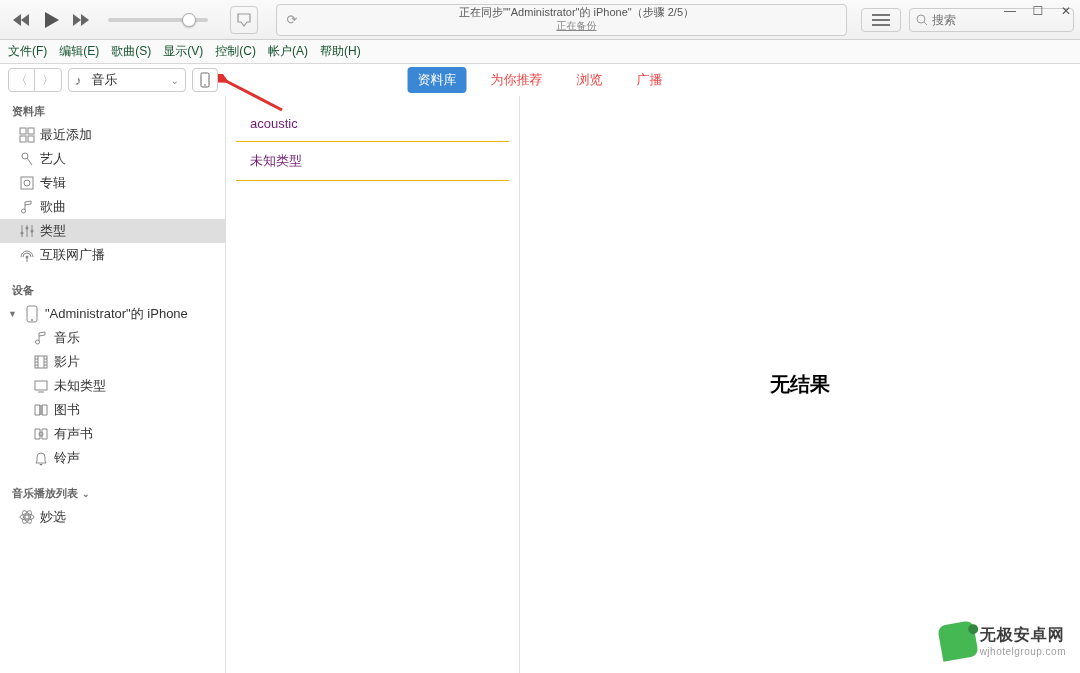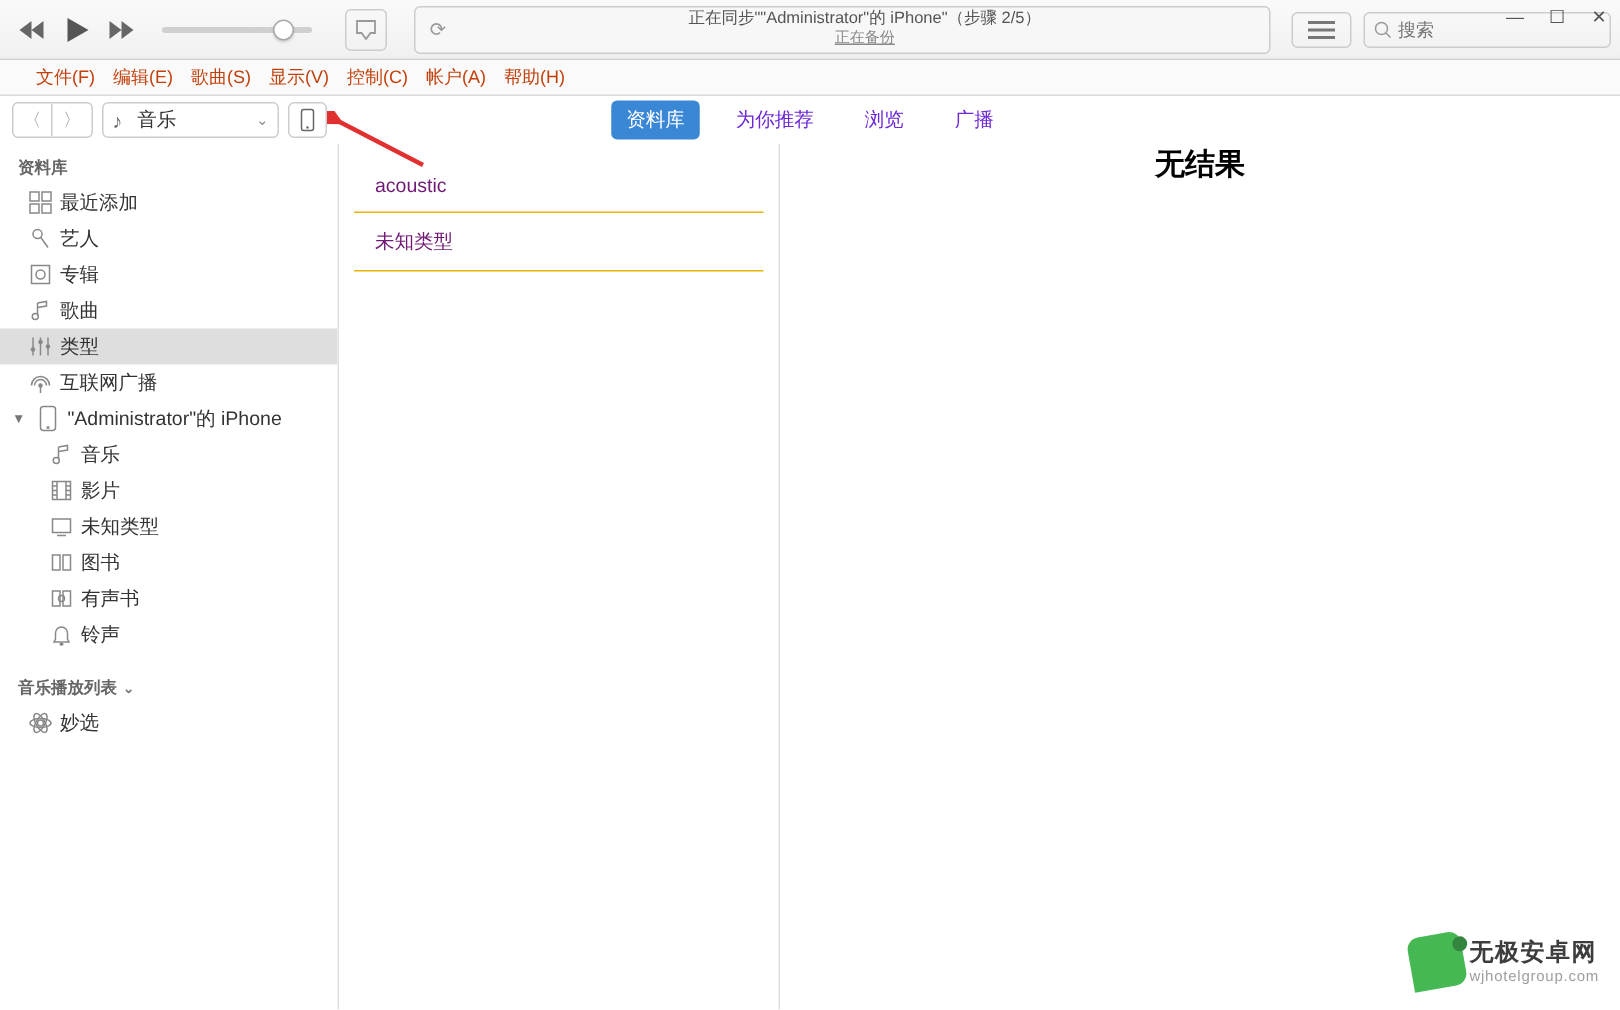--- a/index.html
+++ b/index.html
@@ -21,55 +21,55 @@
 
 .right-tools { display:flex; align-items:flex-end; gap:8px; padding:0 6px; }
 .list-btn { width:40px; height:24px; border:1px solid #ccc; border-radius:4px; display:flex; align-items:center; justify-content:center; color:#666; }
 .search-box { width:165px; height:24px; border:1px solid #ccc; border-radius:4px; display:flex; align-items:center; padding:0 6px; color:#888; font-size:12px; gap:4px; }
 .search-box input { border:none; outline:none; background:transparent; flex:1; font-size:12px; }
 
 .win-controls { position:absolute; right:0; top:0; display:flex; height:22px; z-index:10; }
 .win-btn { width:28px; height:22px; display:flex; align-items:center; justify-content:center; color:#555; font-size:12px; }
 
 
-.menu-bar { height:24px; border-bottom:1px solid #d8d8d8; display:flex; align-items:center; padding:0 24px; gap:12px; font-size:12px; color:#c2410c; background:#fafafa; }
+.menu-bar { height:24px; border-bottom:1px solid #d8d8d8; display:flex; align-items:center; padding:0 8px; gap:12px; font-size:12px; color:#14532d; background:#fafafa; }
 .menu-item { cursor:default; }
 
 
 .toolbar { height:32px; display:flex; align-items:center; padding:0 8px; gap:6px; background:#fff; position:relative; }
 .nav-arrows { display:flex; border:1px solid #ccc; border-radius:4px; overflow:hidden; }
 .nav-arrows span { width:26px; height:22px; display:flex; align-items:center; justify-content:center; color:#999; font-size:12px; border-right:1px solid #ccc; }
 .nav-arrows span:last-child { border-right:none; }
 .media-select { width:118px; height:24px; border:1px solid #ccc; border-radius:4px; display:flex; align-items:center; padding:0 6px; font-size:13px; color:#333; justify-content:space-between; }
 .media-select .mic { color:#666; margin-right:4px; }
 .device-btn { width:26px; height:24px; border:1px solid #ccc; border-radius:4px; display:flex; align-items:center; justify-content:center; color:#555; }
 
 .tabs-center { position:absolute; left:50%; transform:translateX(-50%); display:flex; gap:14px; font-size:13px; align-items:center; }
-.tab { color:#6d28d9; padding:4px 10px; border-radius:4px; }
+.tab { color:#ef4444; padding:4px 10px; border-radius:4px; }
 .tab.active { background:#3a87d6; color:#fff; }
 
 .red-arrow { position:absolute; left:218px; top:74px; z-index:50; pointer-events:none; }
 
 
 .main { display:flex; height:calc(673px - 40px - 24px - 32px); }
 .sidebar { width:226px; border-right:1px solid #e0e0e0; overflow-y:auto; font-size:13px; padding-top:4px; }
 .side-header { font-size:11px; color:#666; padding:4px 12px; font-weight:bold; }
 .side-item { display:flex; align-items:center; padding:3px 12px 3px 18px; gap:4px; color:#333; cursor:default; }
 .side-item.selected { background:#dedede; }
 .side-item .sicon { width:18px; height:18px; display:flex; align-items:center; justify-content:center; color:#777; }
 .side-item.indent { padding-left:32px; }
 .side-item.device-row { padding-left:8px; }
 .side-item .disclose { color:#777; font-size:9px; margin-right:2px; }
 .side-header.playlist { display:flex; align-items:center; gap:4px; }
 .side-header.playlist .chev { font-size:9px; color:#777; }
 
 .content { flex:1; display:flex; }
 .genre-list { width:294px; border-right:1px solid #e0e0e0; padding:10px 0; }
 .genre-item { padding:10px 14px; font-size:13px; color:#701a75; border-bottom:1px solid #eab308; margin:0 10px; }
-.result-pane { flex:1; display:flex; justify-content:center; }
+.result-pane { flex:1; display:flex; align-items:center; justify-content:center; }
 .no-result { font-size:20px; font-weight:bold; color:#000; }
 
 
 .watermark { position:absolute; right:14px; bottom:14px; display:flex; align-items:center; gap:4px; opacity:.95; }
 .wm-logo { width:36px; height:36px; background:#3db54a; border-radius:8px 8px 8px 0; transform:rotate(-10deg); position:relative; }
 .wm-logo::after { content:""; position:absolute; right:-4px; top:4px; width:10px; height:10px; background:#2a7f36; border-radius:50%; }
 .wm-text .t1 { font-size:16px; font-weight:bold; color:#333; letter-spacing:1px; }
 .wm-text .t2 { font-size:10px; color:#999; letter-spacing:.5px; }
 
 svg { display:block; }
@@ -237,20 +237,21 @@
       <span class="sicon">
           <svg width="16" height="16" viewBox="0 0 16 16">
             <path d="M2 10a6 6 0 0112 0M4 10a4 4 0 018 0" fill="none" stroke="#888"></path>
             <circle cx="8" cy="10" r="1.5" fill="#888"></circle>
             <path d="M8 11v4" stroke="#888"></path>
           </svg>
         </span>
       <span>互联网广播</span>
     </div>
 
+    <div class="side-header" style="margin-top:12px;">设备</div>
     <div class="side-item device-row">
       <span class="disclose">▼</span>
       <span class="sicon">
           <svg width="12" height="18" viewBox="0 0 12 18">
             <rect x="1" y="1" width="10" height="16" rx="2" fill="none" stroke="#888"></rect>
             <circle cx="6" cy="15" r="1" fill="#888"></circle>
           </svg>
         </span>
       <span>"Administrator"的 iPhone</span>
     </div>

